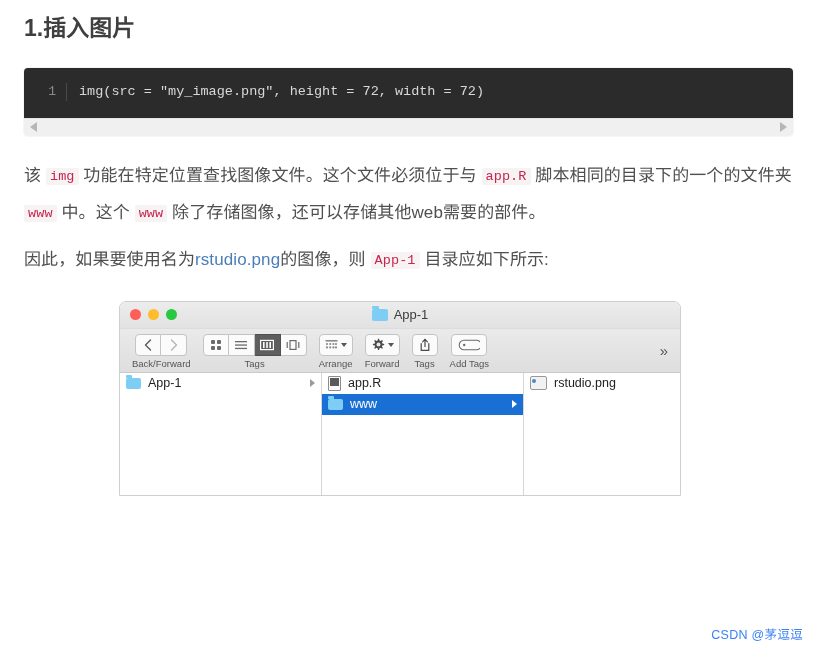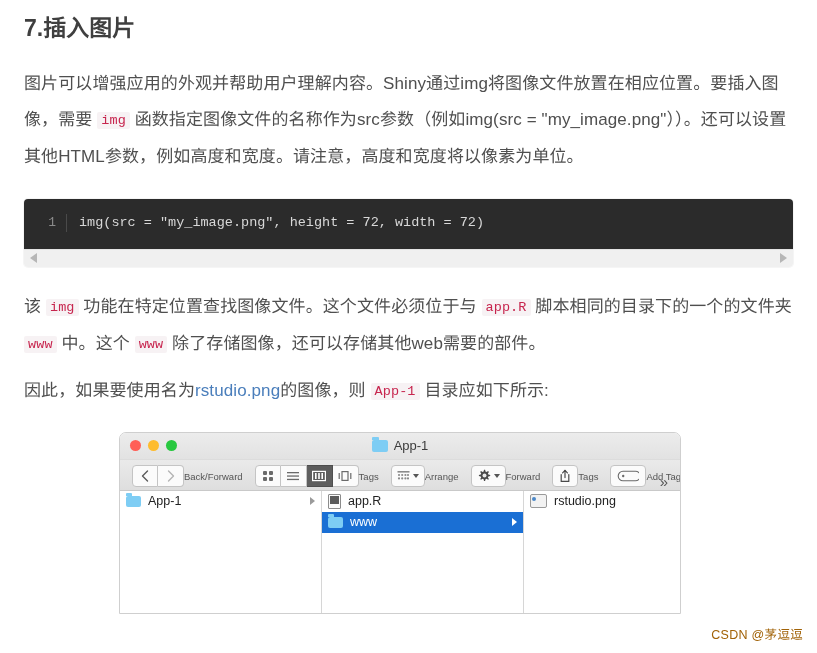--- a/index.html
+++ b/index.html
@@ -174,21 +174,21 @@
     background: linear-gradient(#eaeaea, #dedede);
     display: flex;
     align-items: flex-start;
     padding: 5px 12px 3px 12px;
     gap: 12px;
     position: relative;
     border-bottom: 1px solid #c9c9c9;
   }
   .tgroup {
     display: flex;
-    flex-direction: row;
+    flex-direction: column;
     align-items: center;
   }
   .tbuttons { display: flex; }
   .tbtn {
     background: #fbfbfb;
     border: 1px solid #c4c4c4;
     height: 22px;
     min-width: 26px;
     display: flex;
     align-items: center;
@@ -298,32 +298,31 @@
     background:#7ecdf4;
     border-radius:1px 1px 0 0;
   }
 
   
   .watermark {
     position: absolute;
     right: 14px;
     bottom: 10px;
     font-size: 12.5px;
-    color: #a16207;
+    color: #3b82f6;
     letter-spacing: 0.3px;
   }
 </style>
 </head>
 <body>
 
 <div class="page">
 
-  <h2 class="h-title">7.插入图片</h2>
-
-  <p class="para"><span>图片可以增强应用的外观并帮助用户理解内容。Shiny通过img将图像文件放置在相应位置。要插入图像，需要 </span><code class="inline">img</code><span> 函数指定图像文件的名称作为src参数（例如img(src = "my_image.png"））。还可以设置其他HTML参数，例如高度和宽度。请注意，高度和宽度将以像素为单位。</span></p>
+  <h2 class="h-title">1.插入图片</h2>
+
 
   <div class="codewrap">
     <div class="codebody">
       <div class="gutter">1</div>
       <div class="gutter-sep"></div>
       <div class="codeline">img(src = "my_image.png", height = 72, width = 72)</div>
     </div>
     <div class="scrollbar">
       <span class="sb-arrow sb-left"></span>
       <span class="sb-arrow sb-right"></span>

